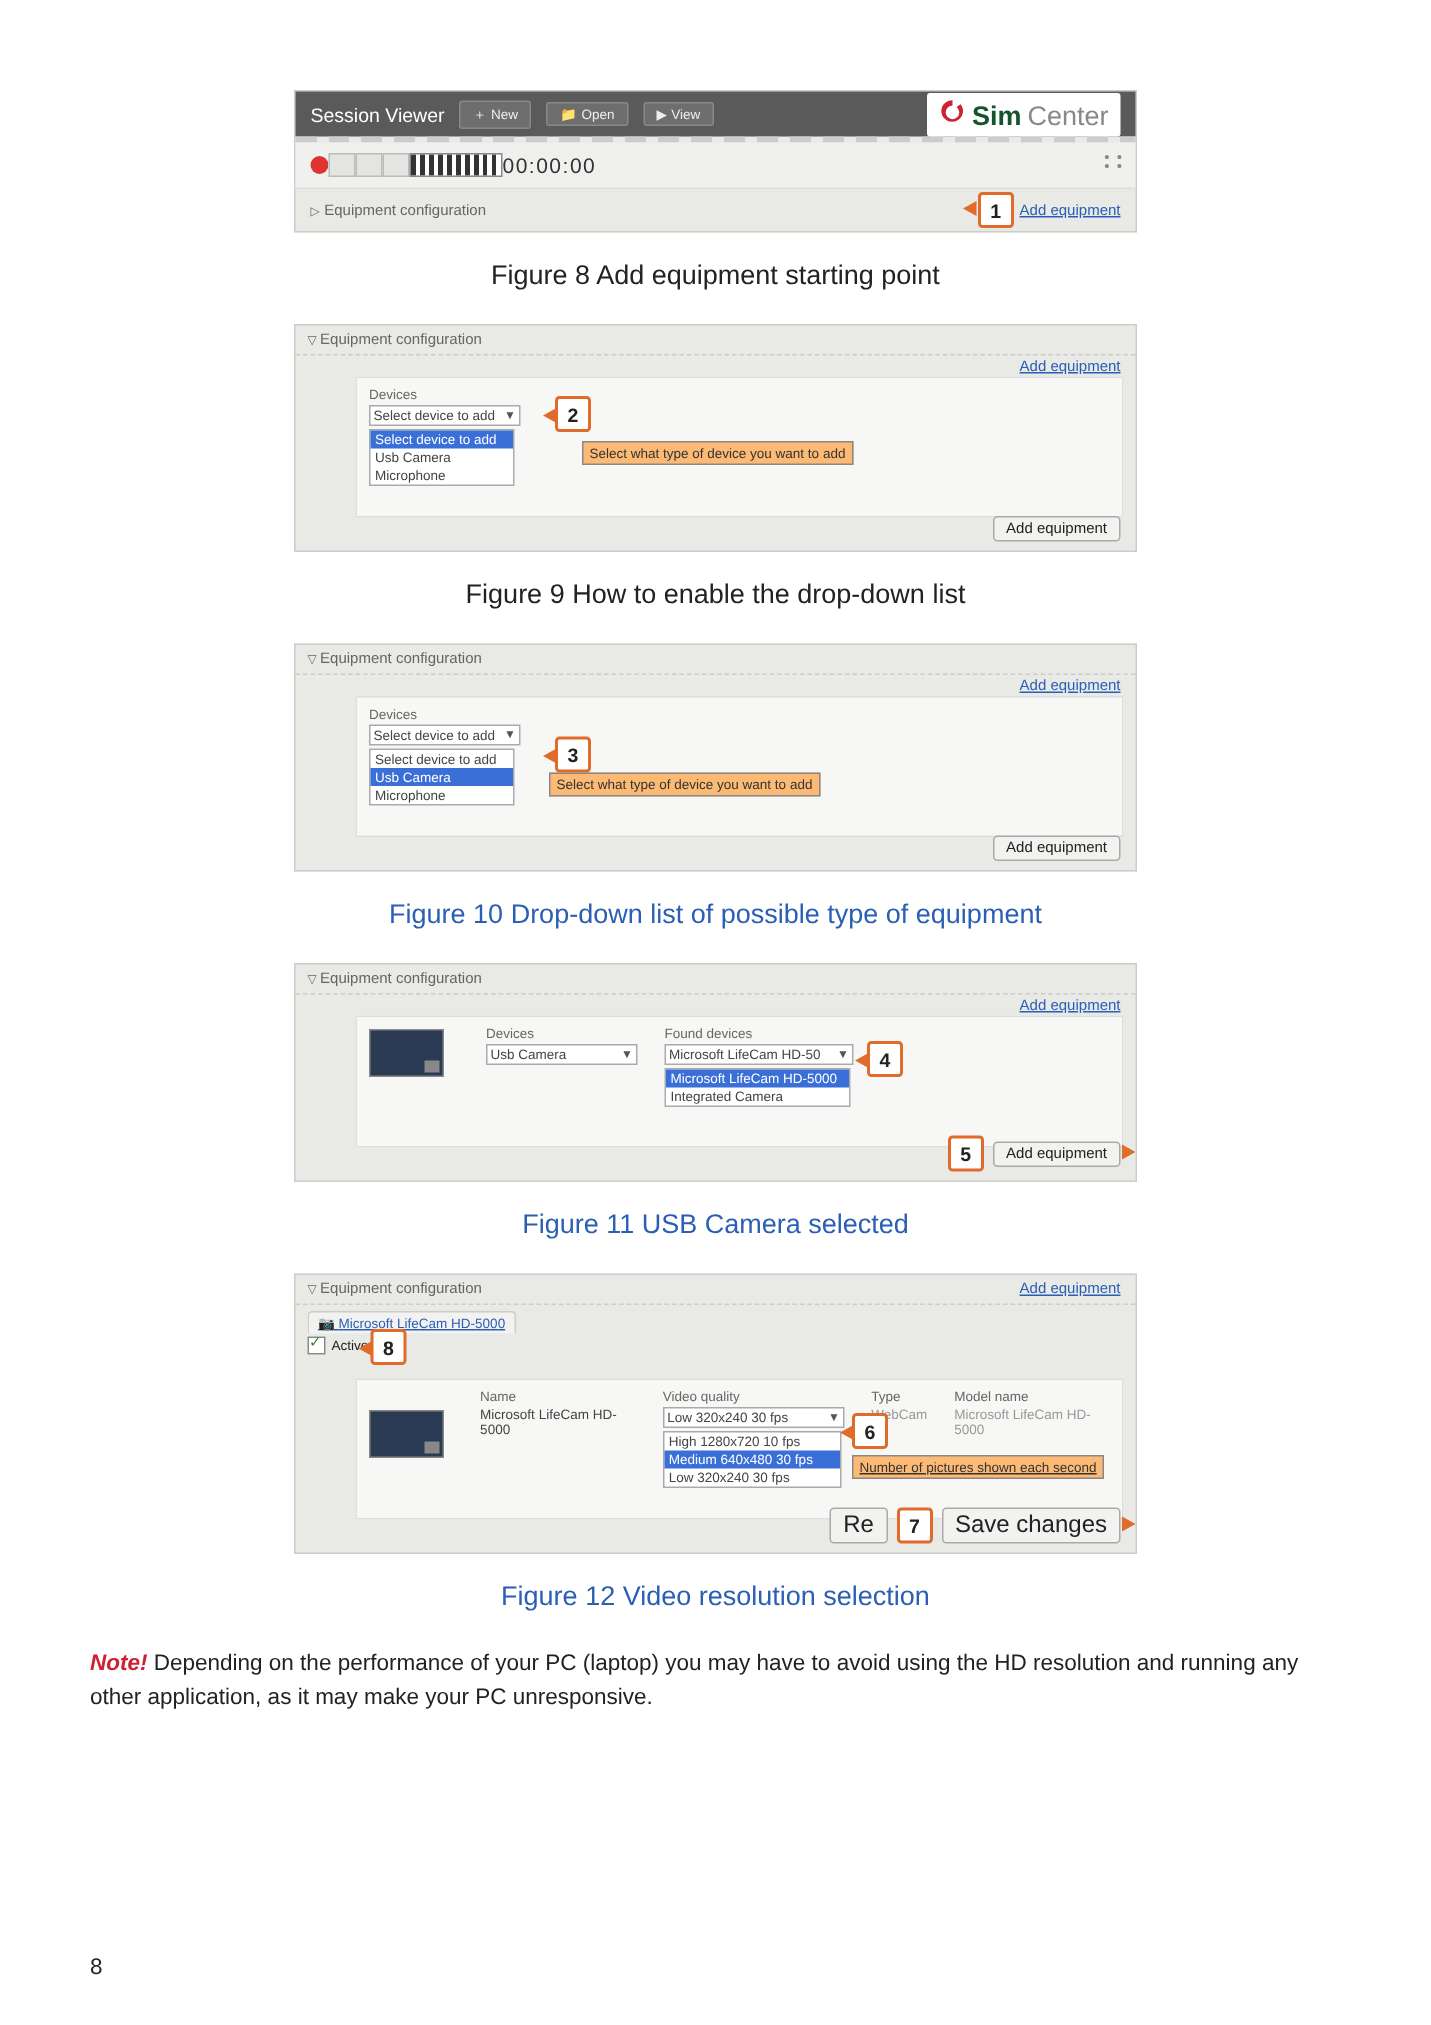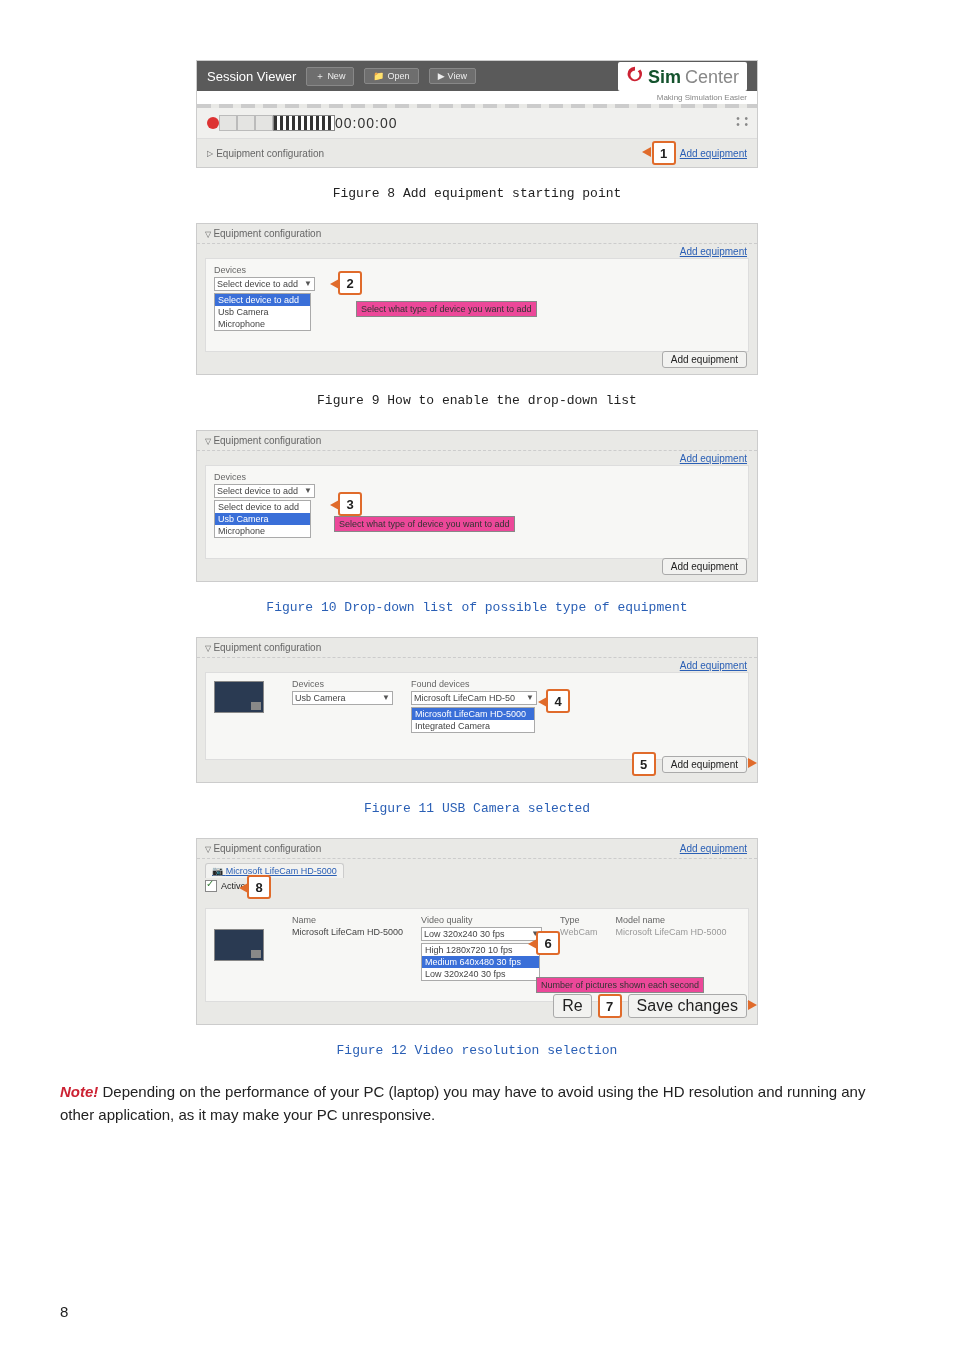--- a/index.html
+++ b/index.html
@@ -1,32 +1,32 @@
 <!DOCTYPE html>
 <html><head>
   <meta charset="utf-8">
   <style>
     body { margin: 0; padding: 60px 60px 40px 60px; font-family: Arial, Helvetica, sans-serif; font-size: 12px; color: #222; width: 954px; box-sizing: border-box; background: #fff; }
-    .figure-caption { text-align: center; font-size: 13px; color: #222; margin: 18px 0 22px 0; font-family: Liberation Mono, monospace; }
+    .figure-caption { text-align: center; font-size: 18px; color: #222; margin: 18px 0 22px 0; font-family: Liberation Sans, sans-serif; }
     .figure-caption.blue { color: #2a5fb5; }
     .panel { background: #e9e9e6; border: 1px solid #ccc; margin: 0 auto; width: 560px; position: relative; }
     .panel-hdr { font-size: 10px; color: #666; padding: 4px 8px; border-bottom: 1px dashed #ccc; }
     .panel-hdr::before { content: "▽ "; font-size: 8px; }
-    .panel-body { padding: 8px; position: relative; min-height: 60px; }
+    .panel-body { padding: 8px; position: relative; min-height: 60px; margin-left: 32px; }
     .add-eq-link { position: absolute; right: 10px; top: 4px; color: #2a5fb5; text-decoration: underline; font-size: 10px; }
     .add-eq-btn { position: absolute; right: 10px; bottom: 6px; font-size: 10px; padding: 2px 8px; background: #f2f2f0; border: 1px solid #aaa; border-radius: 3px; }
     .save-btn, .res-btn { font-size: 16px; padding: 2px 8px; background: #f2f2f0; border: 1px solid #aaa; border-radius: 3px; }
     .inner-box { background: #f7f7f5; border: 1px solid #ddd; padding: 6px 8px 20px 8px; font-size: 9px; color: #444; position: relative; min-height: 50px; margin: 6px 0 14px 0; display: flex; gap: 18px; }
     .col { display: flex; flex-direction: column; gap: 2px; }
     .lbl { color: #666; font-size: 9px; }
     .sel { border: 1px solid #aaa; background: #fff; font-size: 9px; padding: 1px 2px; display: inline-block; min-width: 95px; position: relative; }
     .sel .caret { position: absolute; right: 2px; top: 1px; font-size: 8px; color: #555; }
     .opt { padding: 1px 3px; font-size: 9px; }
     .opt.hi { background: #3a6fd8; color: #fff; }
-    .tooltip { position: absolute; background: #ec4899; border: 1px solid #888; font-size: 9px; padding: 2px 4px; color: #333; white-space: nowrap; z-index: 5; }
+    .tooltip { position: absolute; background: #fdba74; border: 1px solid #888; font-size: 9px; padding: 2px 4px; color: #333; white-space: nowrap; z-index: 5; }
     .callout { position: absolute; width: 20px; height: 20px; border: 2px solid #e06b2b; border-radius: 3px; background: #fff; display: flex; align-items: center; justify-content: center; font-weight: bold; font-size: 13px; color: #222; z-index: 10; }
     .callout::before { content: ""; position: absolute; left: -10px; top: 6px; border-top: 5px solid transparent; border-bottom: 5px solid transparent; border-right: 9px solid #e06b2b; }
     .callout.left-point::before { left: auto; right: -10px; border-right: none; border-left: 9px solid #e06b2b; }
     .thumb { width: 48px; height: 30px; background: #2a3a52; border: 1px solid #888; position: relative; margin-top: 2px; }
     .thumb::after { content: ""; position: absolute; right: 2px; bottom: 2px; width: 10px; height: 8px; background: #888; }
     .btm-row { position: absolute; right: 10px; bottom: 6px; display: flex; gap: 6px; align-items: center; }
 
     
     .topbar { background: #5a5a5a; color: #fff; height: 30px; display: flex; align-items: center; padding: 0 10px; gap: 10px; font-size: 13px; }
     .topbar .title { font-family: "Gill Sans", Arial, sans-serif; }
@@ -73,21 +73,20 @@
         <span>View</span>
       </span>
     <span class="logo-wrap" style="background:#fff;padding:3px 8px;border-radius:2px;">
       <svg class="swirl" viewBox="0 0 20 20">
           <path d="M10 2a8 8 0 1 0 6 3l-3 2a5 5 0 1 1-3-1z" fill="#c23"></path>
         </svg>
       <span class="logo-main">Sim</span>
         <span class="logo-sub">Center</span>
     </span>
   </div>
-  <div style="background:#fff;padding:2px 10px;text-align:right;font-size:8px;color:#888;">Making Simulation Easier</div>
   <div class="dashline"></div>
   <div class="playbar">
     <span class="rec-dot"></span>
     <span class="pbtn"></span>
     <span class="pbtn"></span>
     <span class="pbtn"></span>
     <span class="stripes"></span>
     <span>00:00:00</span>
     <span class="dots4">• •<br>• •</span>
   </div>
@@ -206,21 +205,21 @@
       </div>
       <div class="col">
         <span class="lbl">Type</span>
         <span style="font-size:9px;color:#999;">WebCam</span>
       </div>
       <div class="col">
         <span class="lbl">Model name</span>
         <span style="font-size:9px;color:#999;">Microsoft LifeCam HD-5000</span>
       </div>
       <span class="callout" style="left:330px;top:22px;">6</span>
-      <span class="tooltip" style="left:330px;top:68px;">Number of pictures shown each second</span>
+      <span class="tooltip" style="left:330px;top:50px;text-decoration:underline;">Number of pictures shown each second</span>
     </div>
     <div class="btm-row">
       <span class="res-btn">Re</span>
       <span class="callout left-point" style="position:static;">7</span>
       <span class="save-btn">Save changes</span>
     </div>
   </div>
 </div>
 <div class="figure-caption blue">Figure 12 Video resolution selection</div>
 

